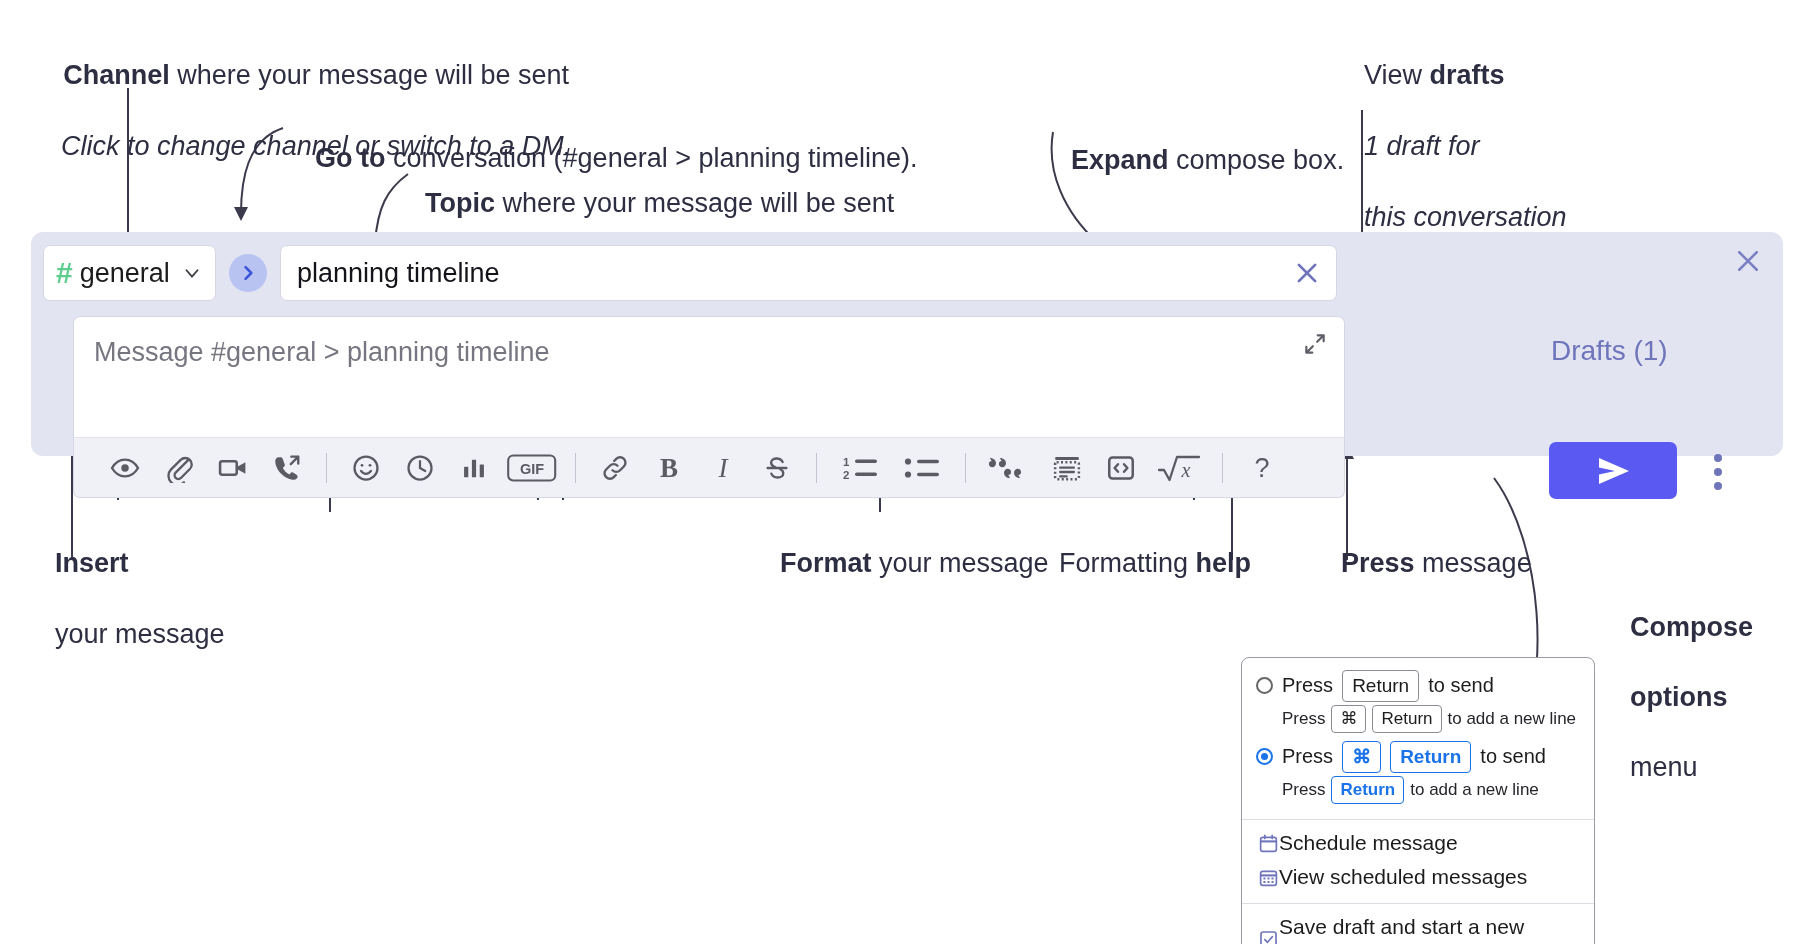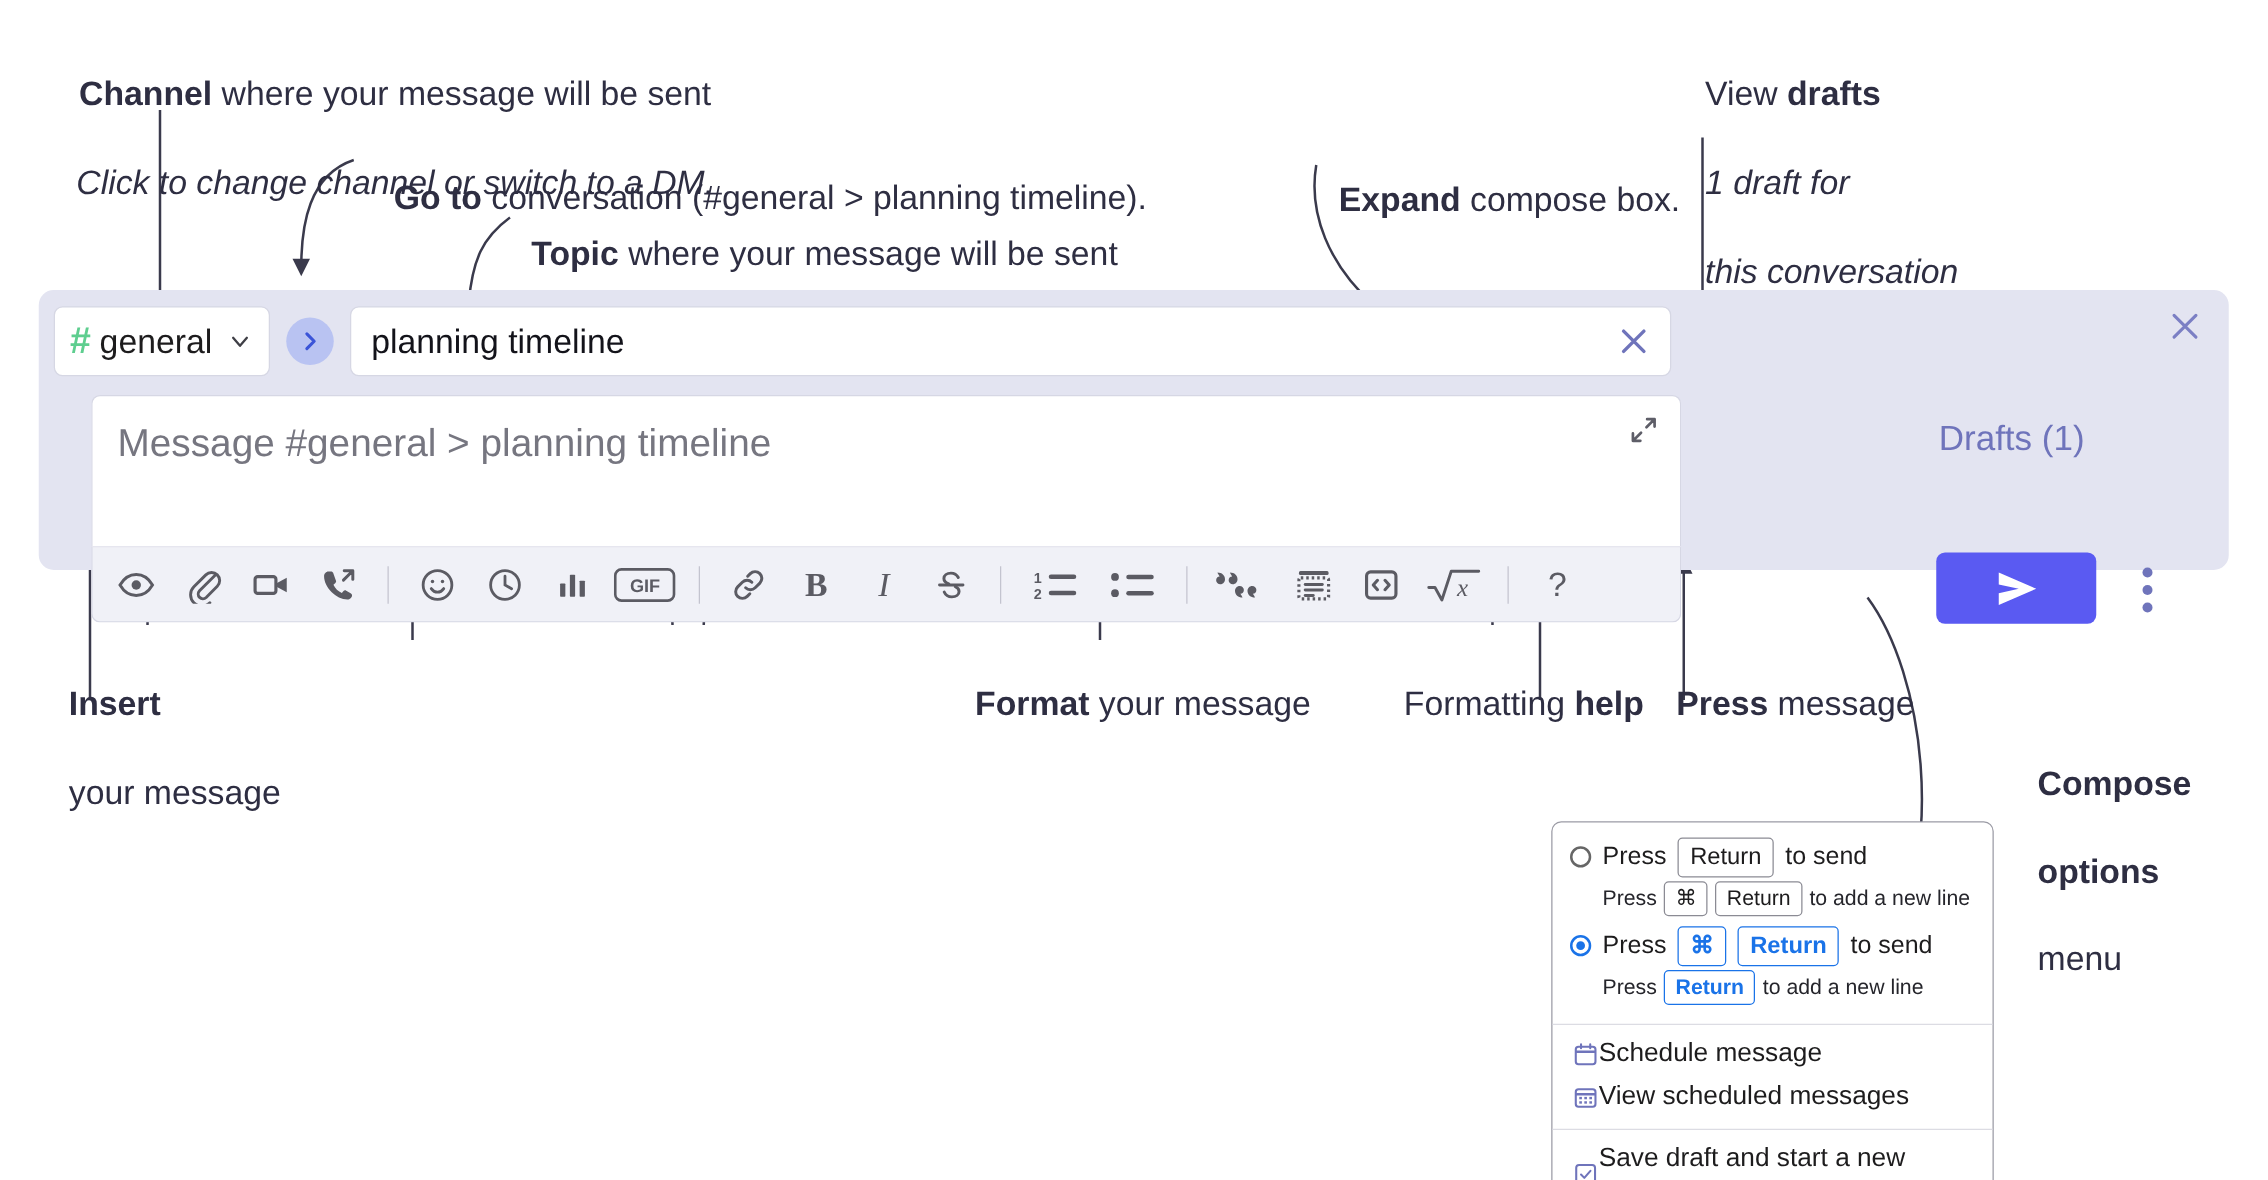--- a/index.html
+++ b/index.html
@@ -94,37 +94,37 @@
     position: absolute;
     left: 42px; top: 84px;
     width: 1272px; height: 121px;
     background: #fff;
     border: 1px solid #d6d7e4;
     border-radius: 7px 7px 0 0;
     border-bottom: none;
   }
   .editor-placeholder {
     position: absolute; left: 20px; top: 20px;
-    font-size: 31px; color: #767680;
+    font-size: 27px; color: #767680;
   }
   .expand-btn {
     position: absolute; right: 16px; top: 14px;
     color: #5e5e68; cursor: pointer; display: flex;
   }
 
   .toolbar {
     position: absolute;
     left: 42px; top: 205px;
     width: 1272px; height: 61px;
     background: #f0f1f7;
     border: 1px solid #d6d7e4;
     border-top: 1px solid #e2e3ec;
     border-radius: 0 0 7px 7px;
     display: flex; align-items: center;
-    padding: 0 8px;
+    padding: 0 24px;
     gap: 0;
   }
   .tb {
     width: 54px; height: 44px;
     display: flex; align-items: center; justify-content: center;
     color: #5b5b63; cursor: pointer;
     flex: 0 0 auto;
   }
   .tb.wide { width: 62px; }
   .tb-sep {
@@ -273,21 +273,21 @@
   <div class="anno" style="left:25px; top:510px;">
     <b>Insert</b><br>
     <span>your message</span>
   </div>
 
 
   <div class="anno" style="left:750px; top:510px;">
     <b>Format</b><span> your message</span>
   </div>
 
-  <div class="anno" style="left:1093px; top:510px;">
+  <div class="anno" style="left:1029px; top:510px;">
     <span>Formatting </span><b>help</b>
   </div>
 
   <div class="anno" style="left:1311px; top:510px;">
     <b>Press</b><span> message</span>
   </div>
 
   <div class="anno" style="left:1600px; top:575px; line-height:1.3;">
     <b>Compose</b><br>
     <b>options</b><br>

